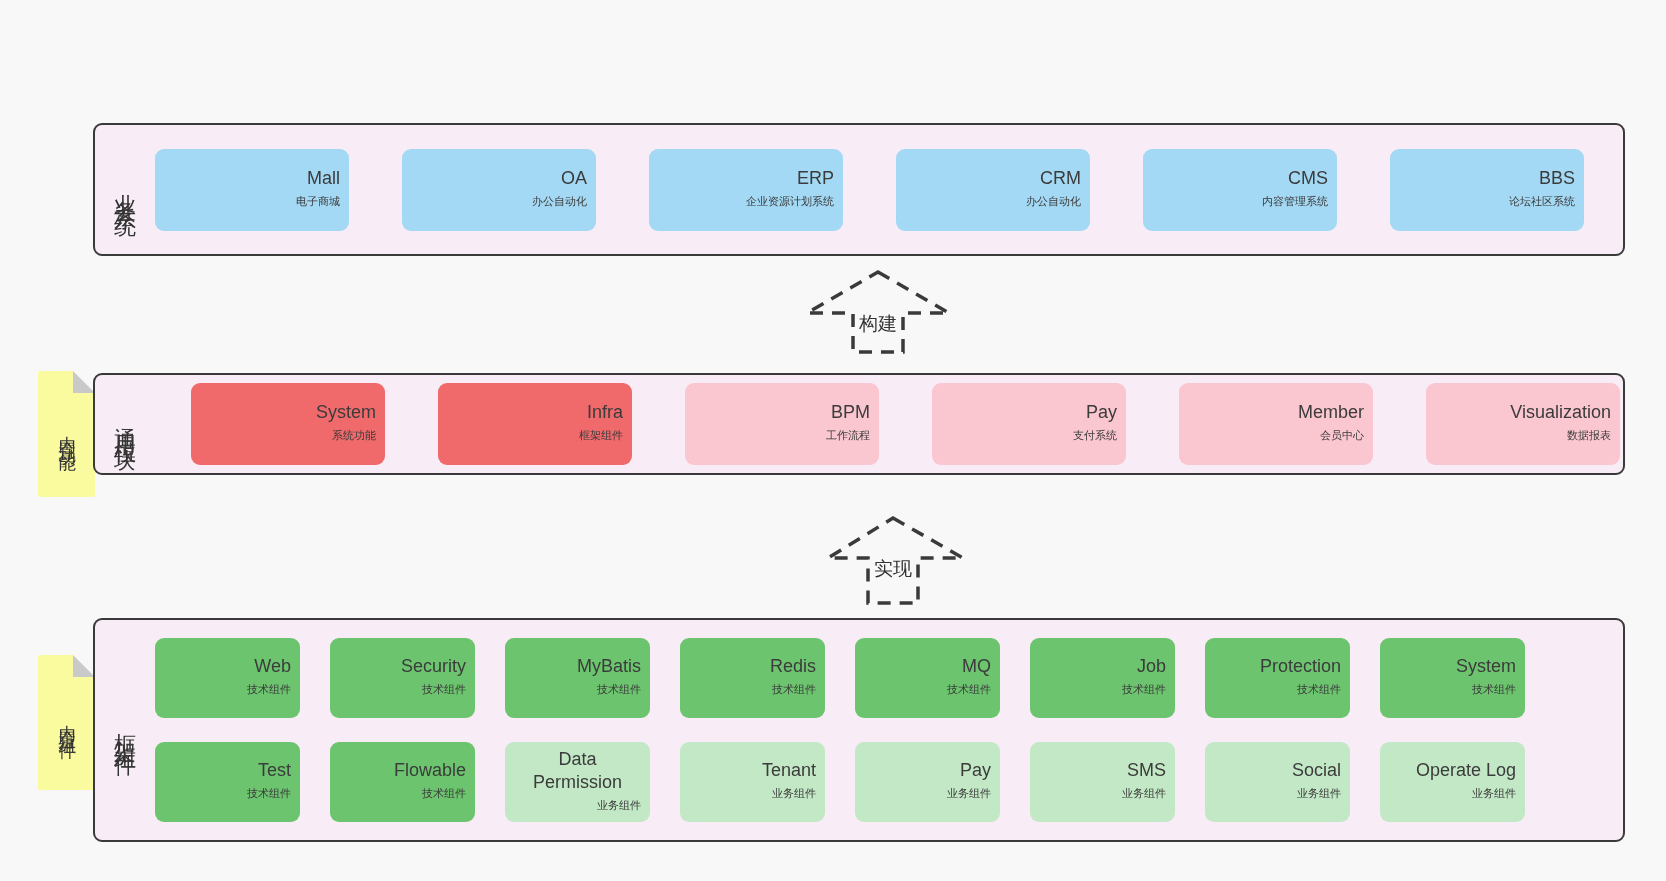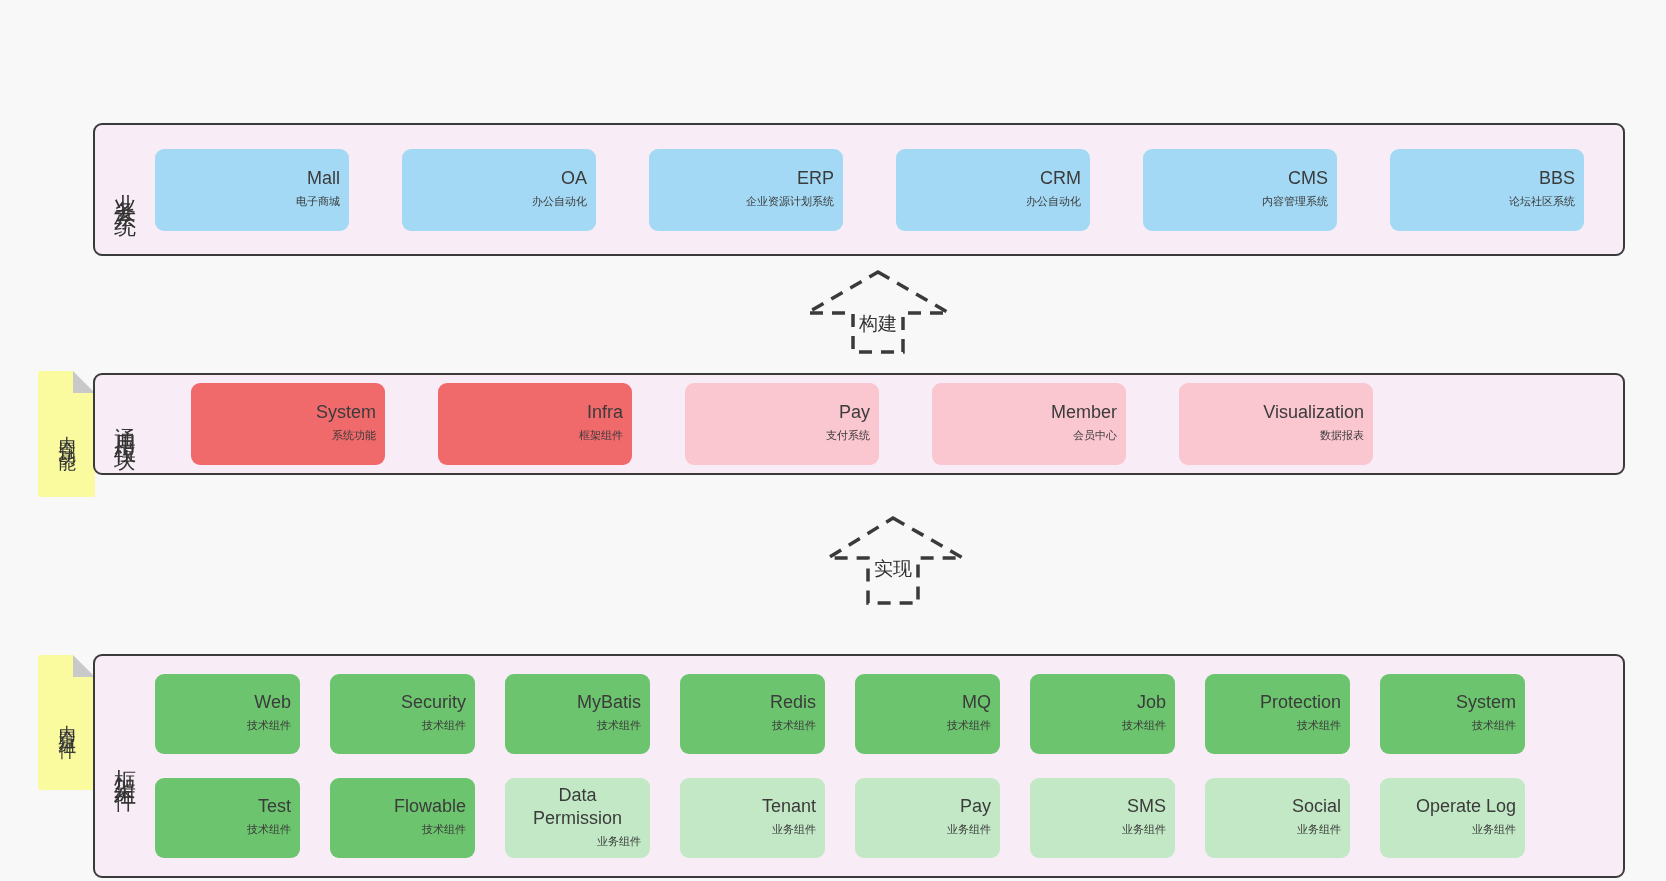--- a/index.html
+++ b/index.html
@@ -3,21 +3,21 @@
 <meta charset="utf-8">
 <style>
   html,body{margin:0;padding:0;background:#f8f8f8;font-family:"Liberation Sans","DejaVu Sans",sans-serif;}
   .stage{position:relative;width:1666px;height:881px;background:#f8f8f8;overflow:hidden;}
 
   
   .panel{position:absolute;left:93px;width:1532px;background:#f8edf6;border:2px solid #3a3a3a;
          border-radius:9px;box-sizing:border-box;display:flex;align-items:center;}
   .panel-business{top:123px;height:133px;}
   .panel-modules{top:373px;height:102px;gap:36px;}
-  .panel-framework{top:654px;height:224px;}
+  .panel-framework{top:618px;height:224px;}
 
   .vlabel{flex:0 0 60px;display:flex;align-items:center;justify-content:center;}
   .vlabel span{writing-mode:vertical-rl;text-orientation:upright;font-size:22px;color:#333;
                letter-spacing:7px;line-height:1;}
 
   .row6{display:flex;gap:53px;}
   .row6 .box{width:194px;height:82px;}
   .grid8{display:grid;grid-template-columns:repeat(8,145px);column-gap:30px;row-gap:24px;}
   .grid8 .box{width:145px;height:80px;}
 
@@ -103,20 +103,24 @@
     <div class="row6">
       <div class="box red">
         <div class="en">System</div>
         <div class="zh">系统功能</div>
       </div>
       <div class="box red">
         <div class="en">Infra</div>
         <div class="zh">框架组件</div>
       </div>
       <div class="box pink">
+        <div class="en">BPM</div>
+        <div class="zh">工作流程</div>
+      </div>
+      <div class="box pink">
         <div class="en">Pay</div>
         <div class="zh">支付系统</div>
       </div>
       <div class="box pink">
         <div class="en">Member</div>
         <div class="zh">会员中心</div>
       </div>
       <div class="box pink">
         <div class="en">Visualization</div>
         <div class="zh">数据报表</div>

